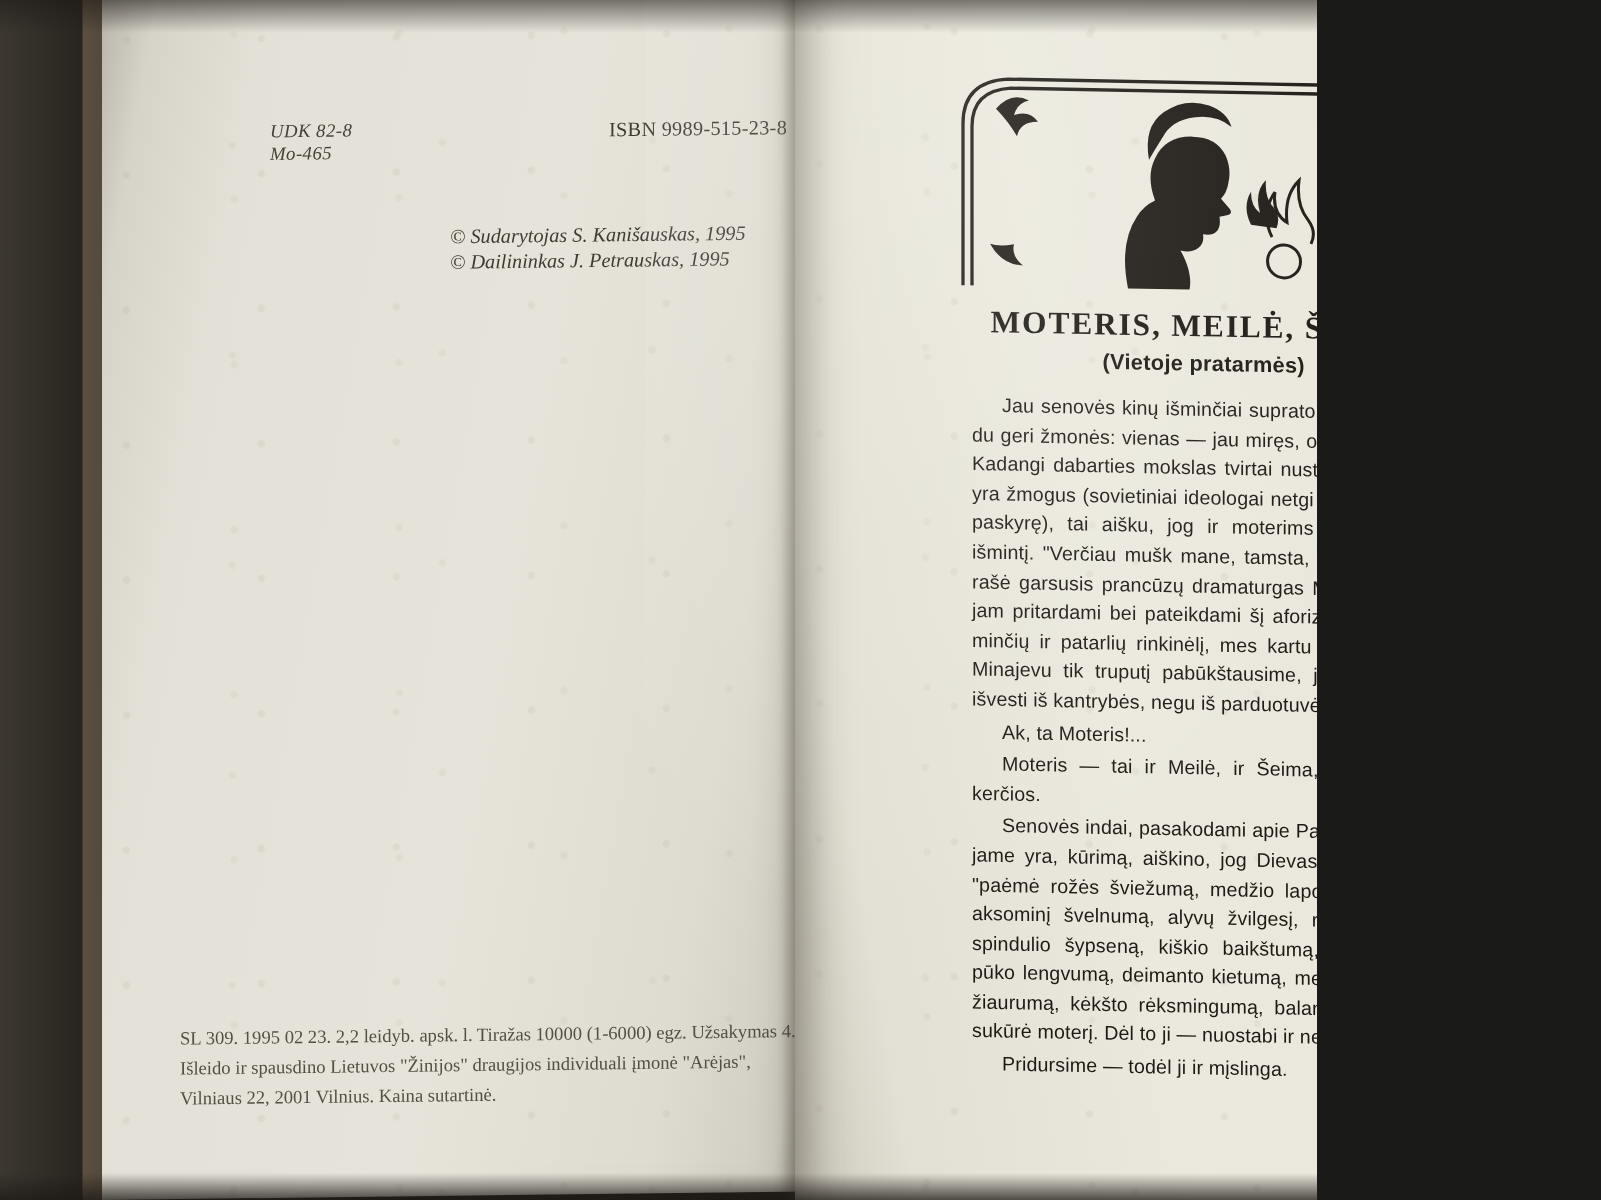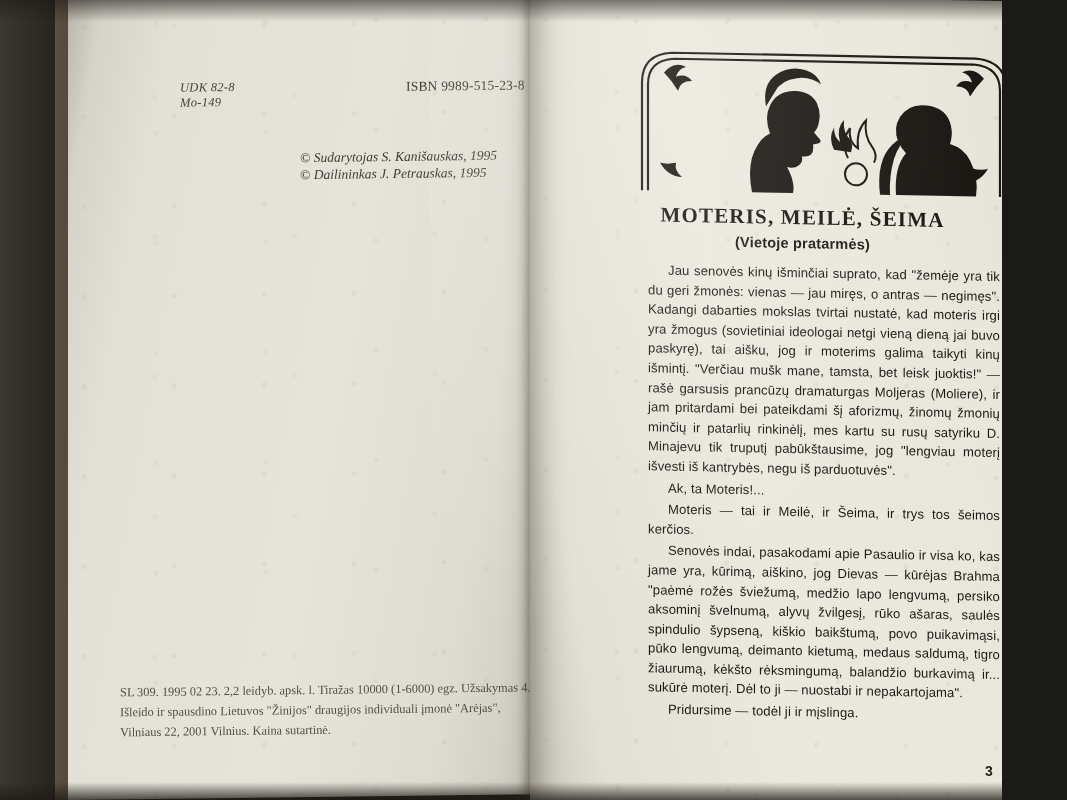--- a/index.html
+++ b/index.html
@@ -2,21 +2,21 @@
 <html><head>
 <meta charset="utf-8">
 <style>
   html, body {
     margin: 0;
     padding: 0;
     background: #1a1a18;
   }
   #page {
     position: relative;
-    width: 1002px;
+    width: 878px;
     height: 800px;
     overflow: hidden;
     background: #2b2723;
     font-family: "Liberation Serif", serif;
   }
 
   
   .backdrop {
     position: absolute;
     inset: 0;
@@ -234,21 +234,21 @@
 
   <div class="book">
 
     <div class="page-left">
       <div class="page-texture"></div>
     </div>
 
     <div class="lp-content">
       <div class="udk">
         <div>UDK 82-8</div>
-        <div>Mo-149</div>
+        <div>Mo-465</div>
       </div>
 
       <div class="isbn">ISBN 9989-515-23-8</div>
 
       <div class="copyrights">
         <div>© Sudarytojas S. Kanišauskas, 1995</div>
         <div>© Dailininkas J. Petrauskas, 1995</div>
       </div>
 
       <div class="colophon">SL 309. 1995 02 23. 2,2 leidyb. apsk. l. Tiražas 10000 (1-6000) egz. Užsakymas 4. Išleido ir spausdino Lietuvos "Žinijos" draugijos individuali įmonė "Arėjas", Vilniaus 22, 2001 Vilnius. Kaina sutartinė.</div>

